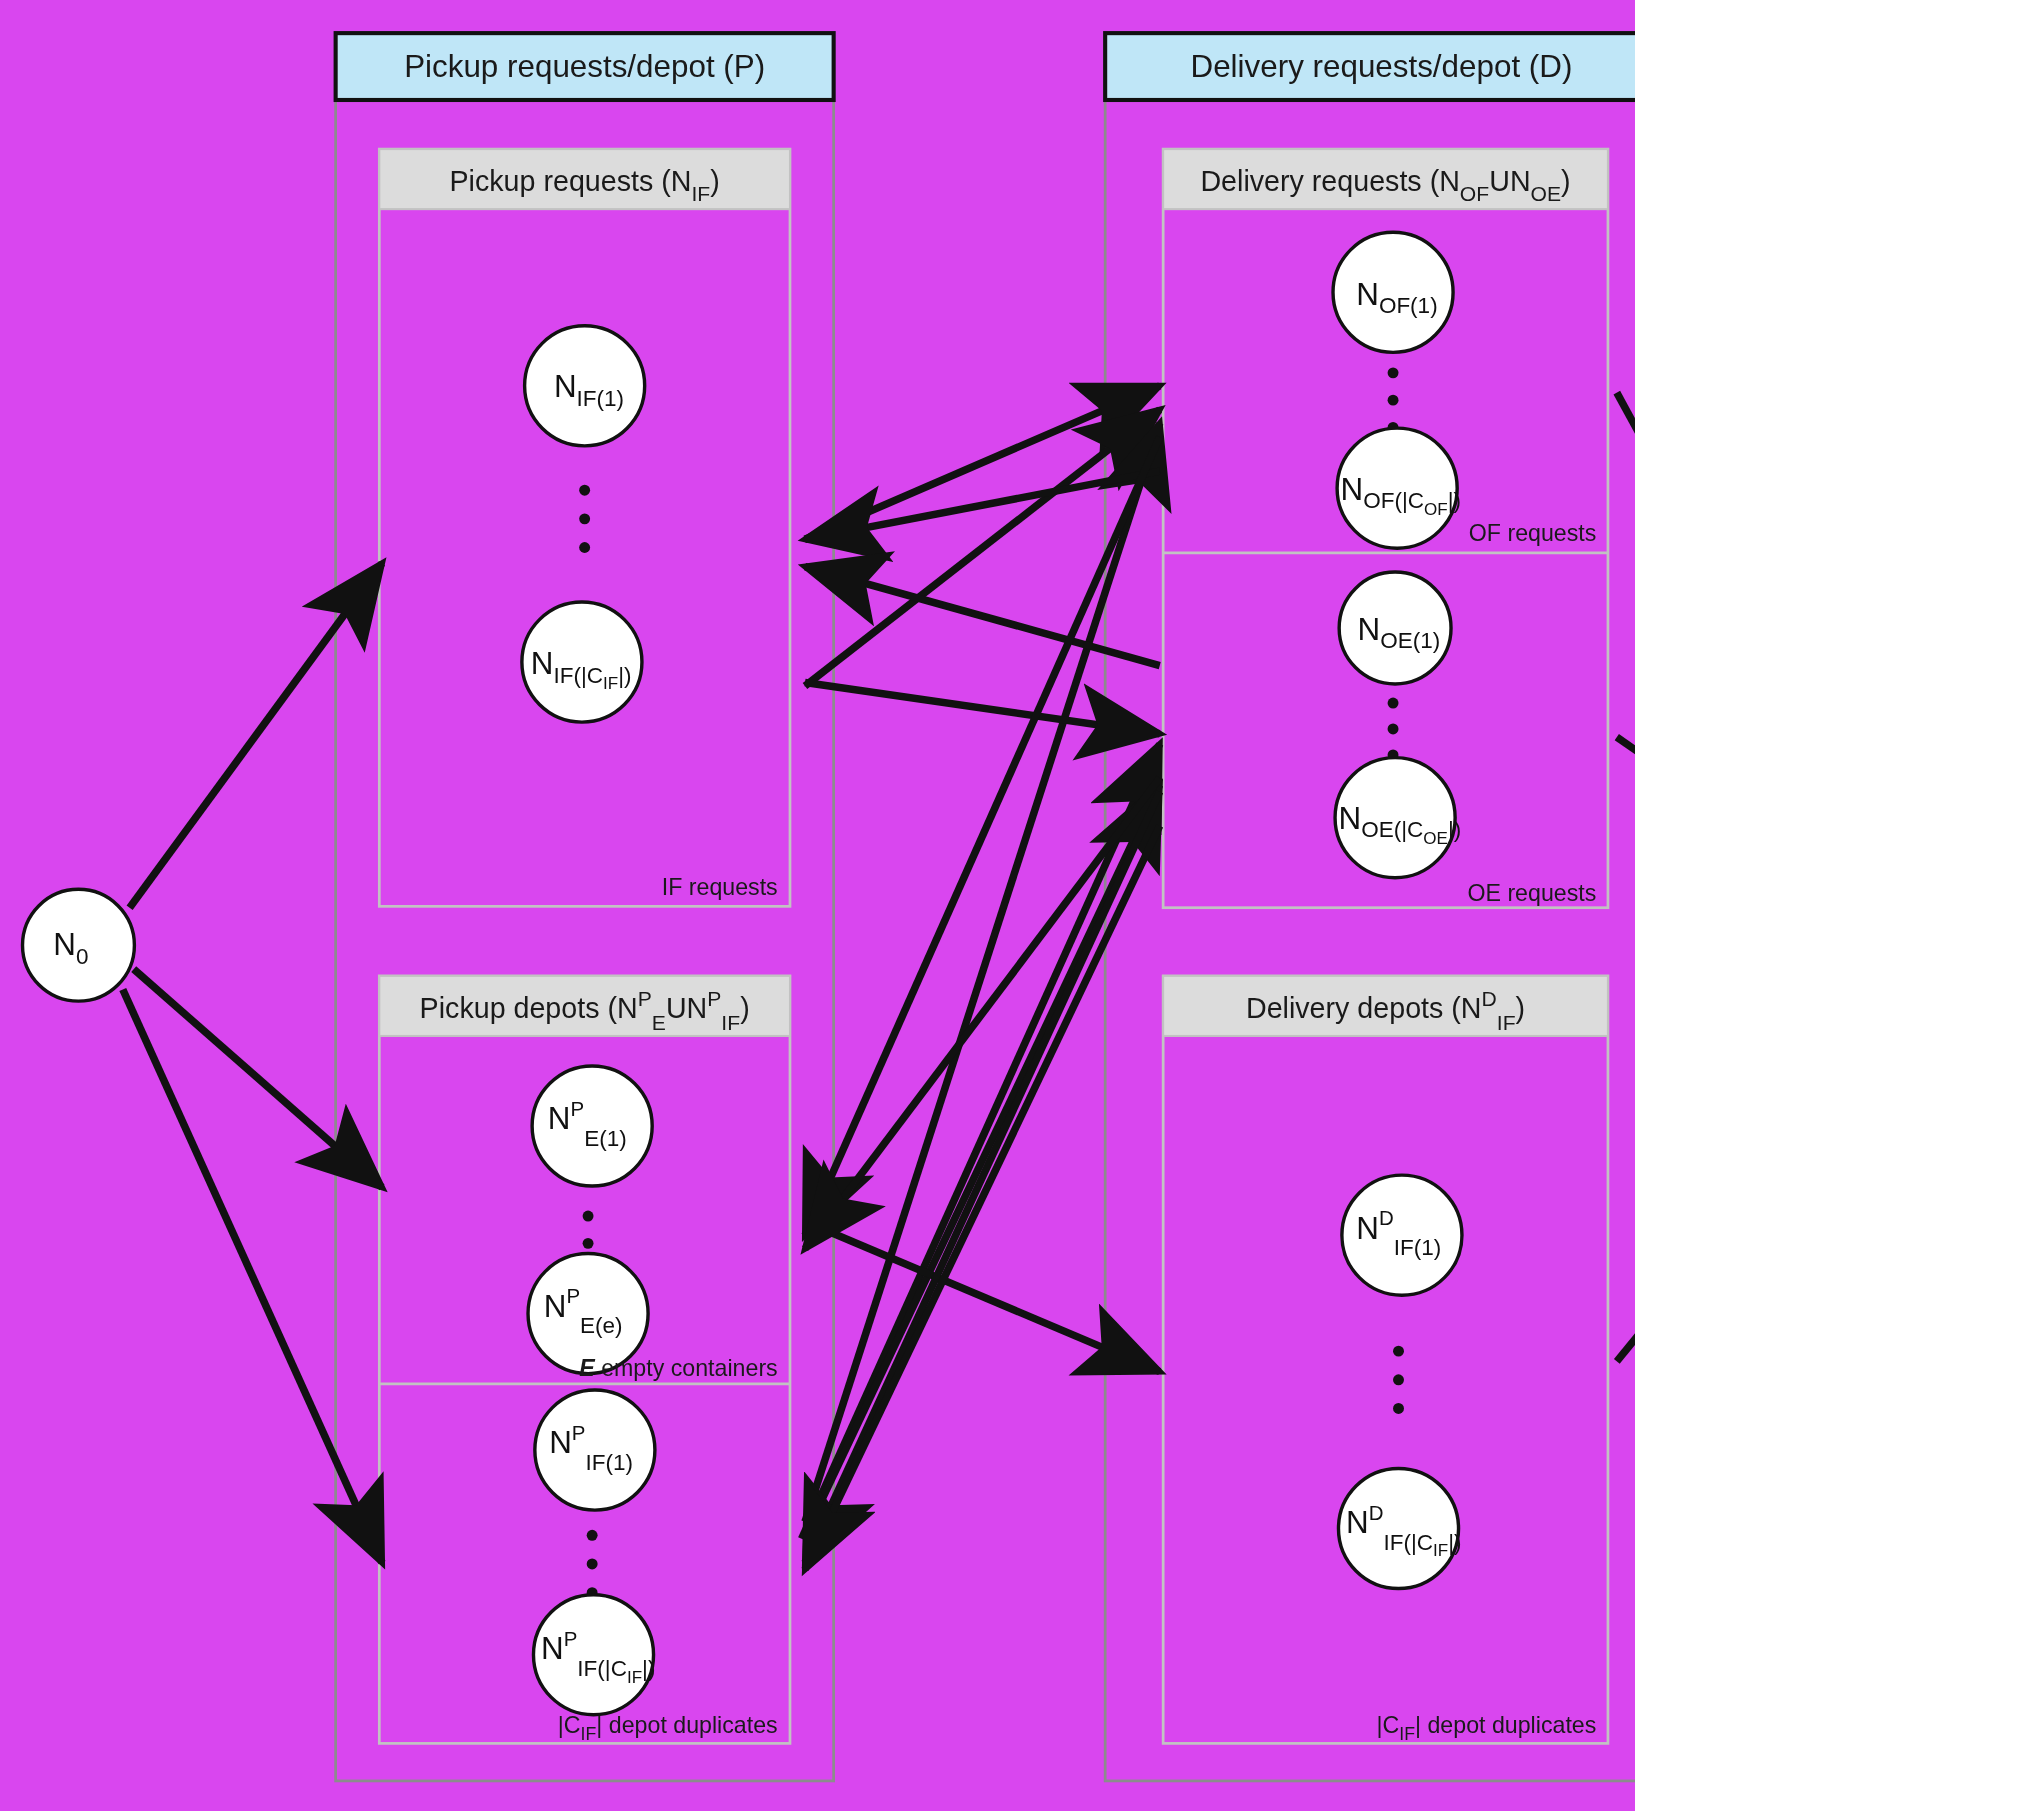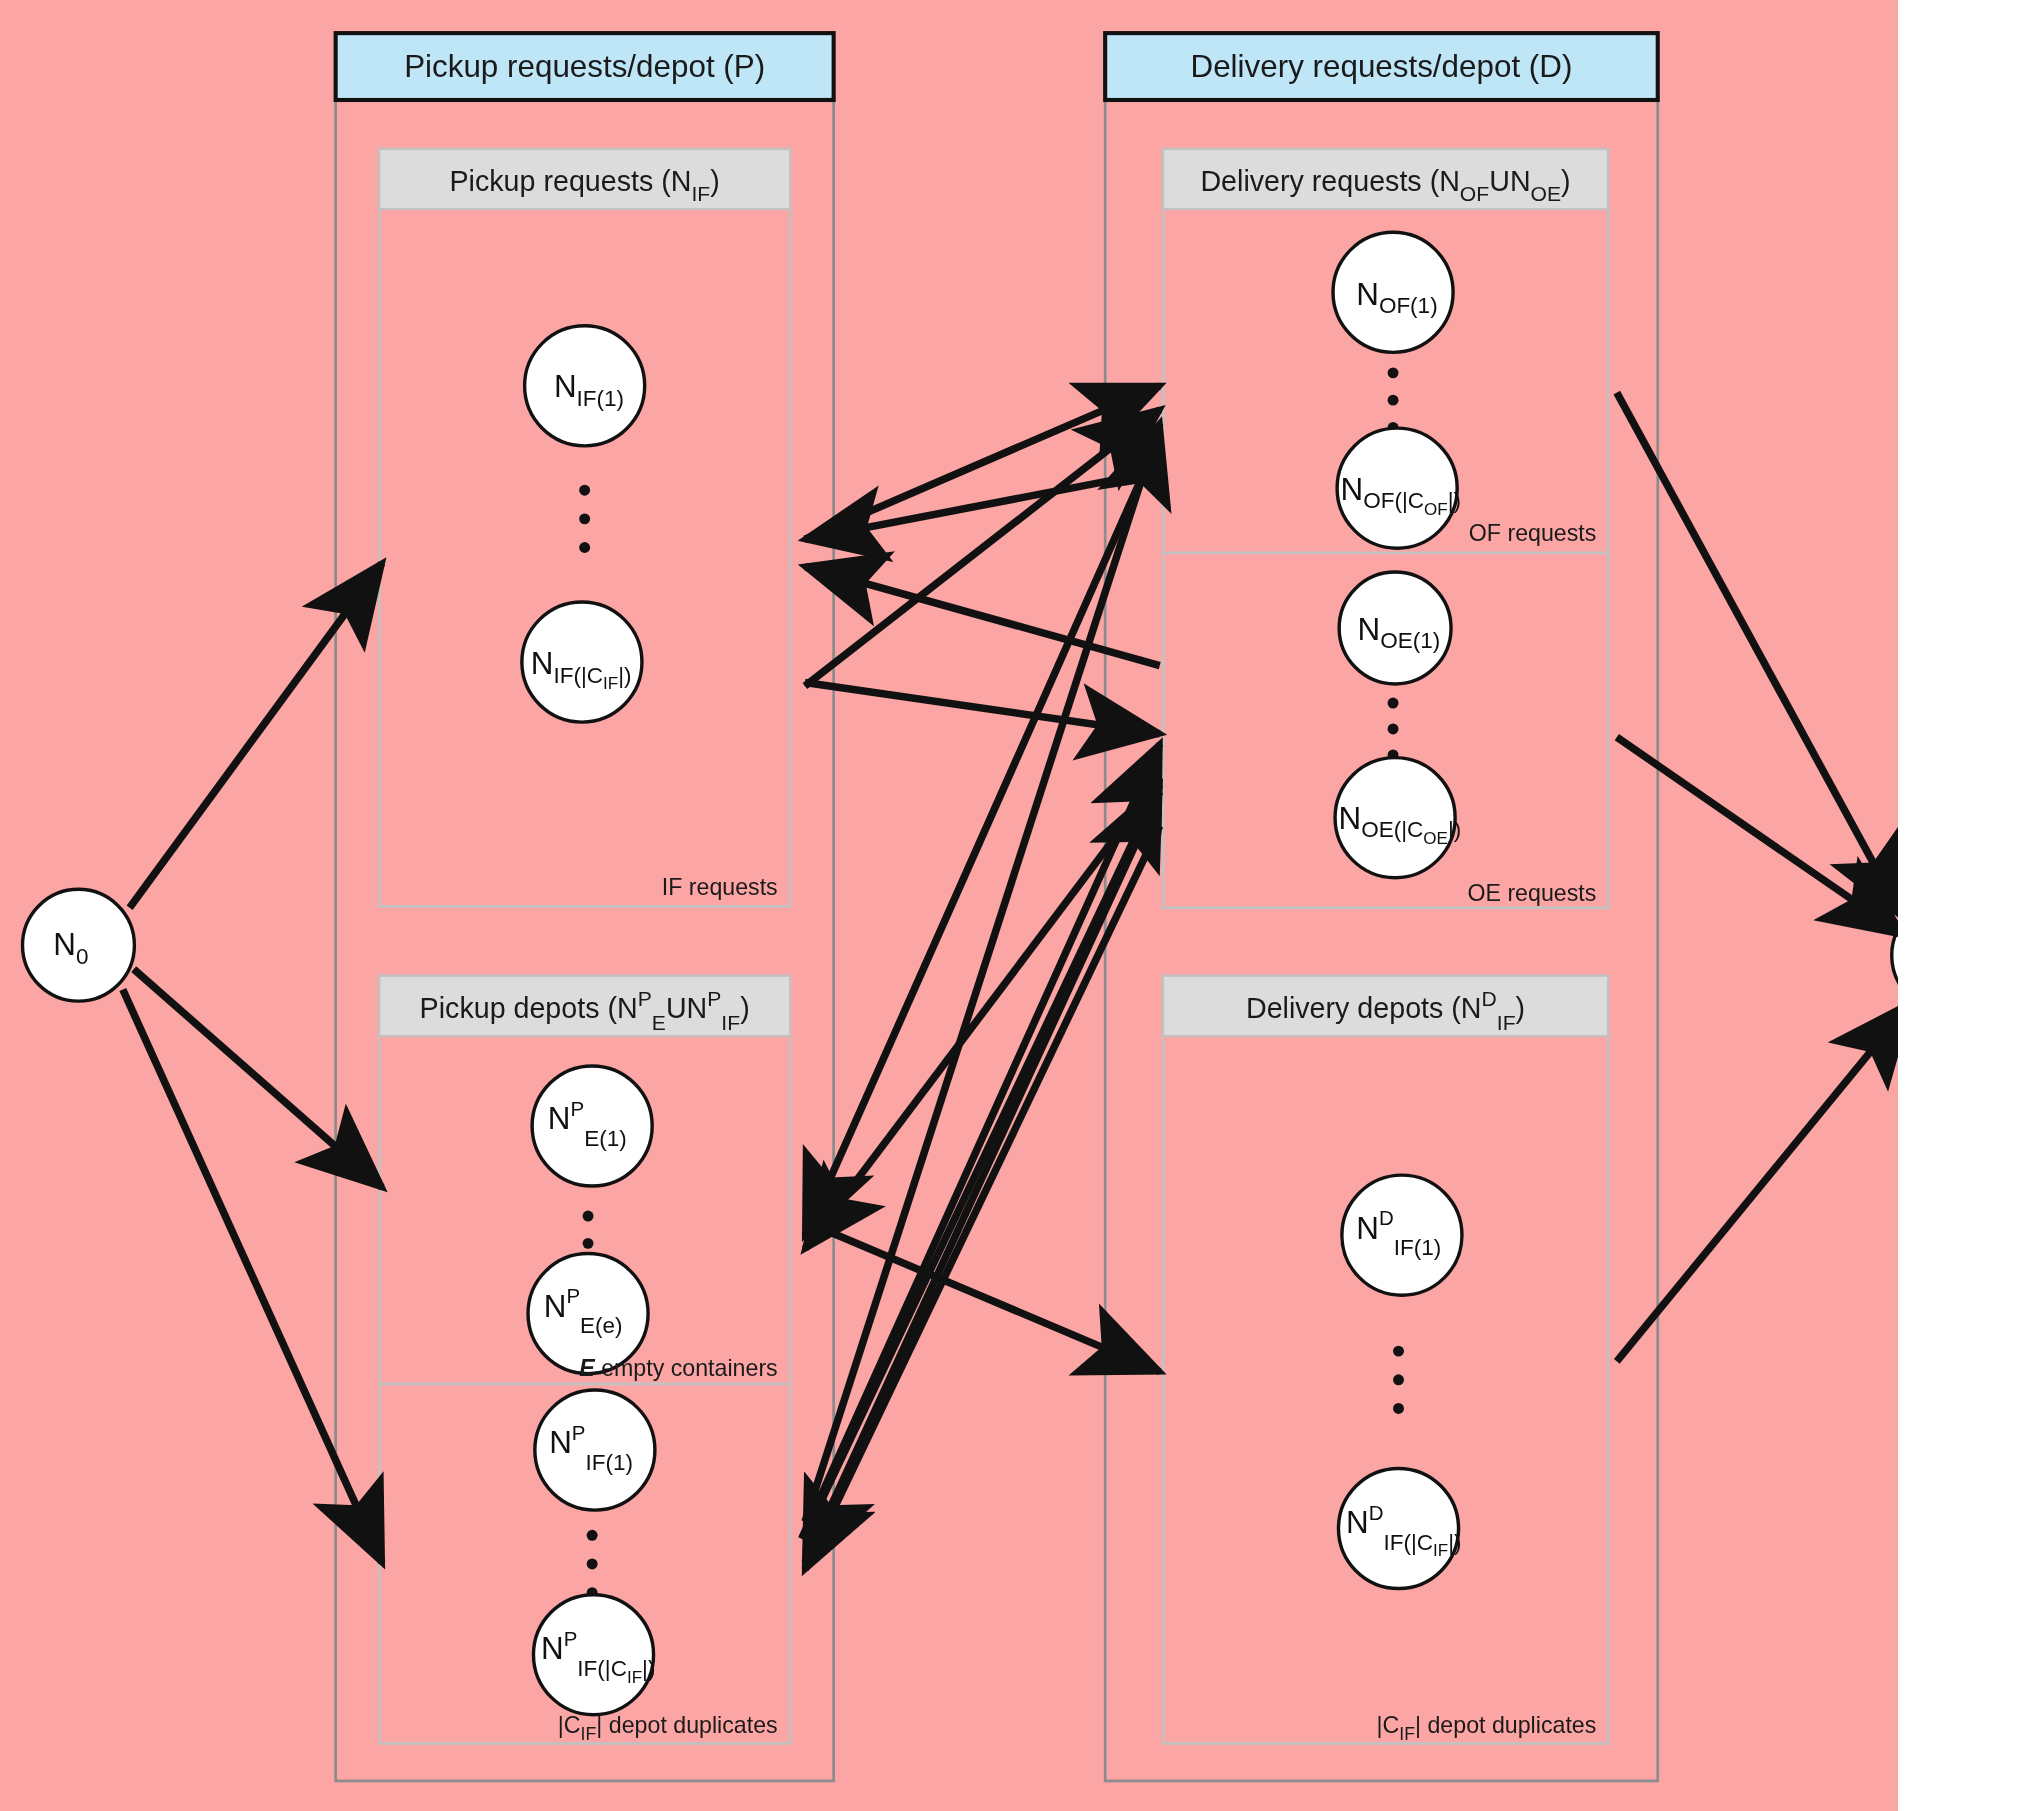--- a/index.html
+++ b/index.html
@@ -1,17 +1,17 @@
 <!DOCTYPE html>
 <html style="font-size:11px"><head>
 <meta charset="utf-8">
 <style>
   html,body{margin:0;padding:0;background:#ffffff;}
   body{font-family:"Liberation Sans","DejaVu Sans",sans-serif;}
-  #stage{position:relative;width:1898px;height:1812px;background:#fca5a5;overflow:hidden;}
+  #stage{position:relative;width:1635px;height:1812px;background:#d946ef;overflow:hidden;}
   svg{position:absolute;left:0;top:0;width:2035px;height:1812px;}
   .ttl{font-size:46px;fill:#1a1a1a;}
   .sub{font-size:42px;fill:#1a1a1a;}
   .note{font-size:34px;fill:#1a1a1a;}
   .noteb{font-size:34px;fill:#1a1a1a;}
   .nodeMain{font-size:46px;fill:#111;}
   .nodeSub{font-size:33px;fill:#111;}
   .nodeSup{font-size:30px;fill:#111;}
   .endNode{font-size:46px;fill:#111;}
   .dotc{fill:#111;}

